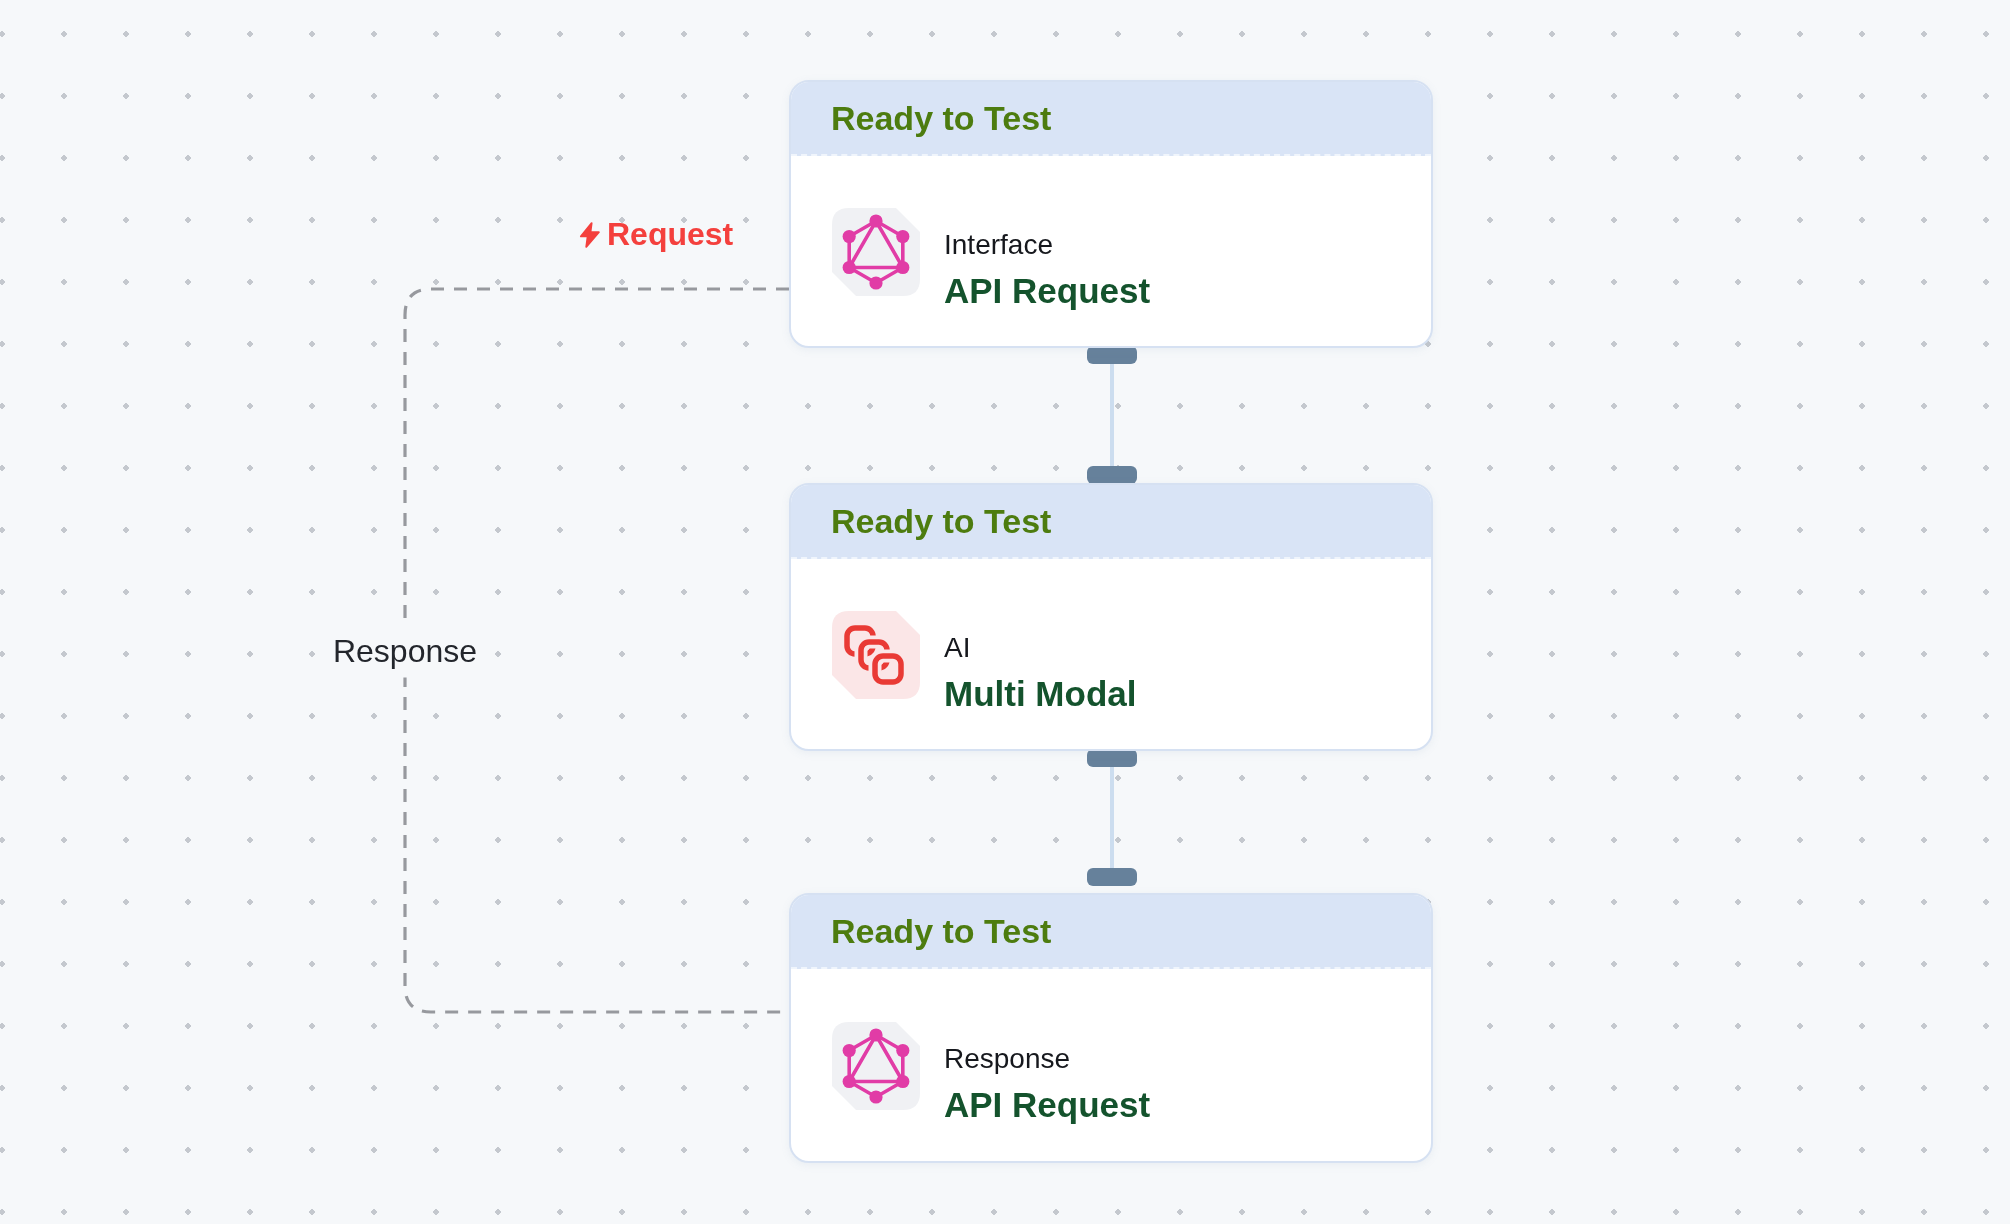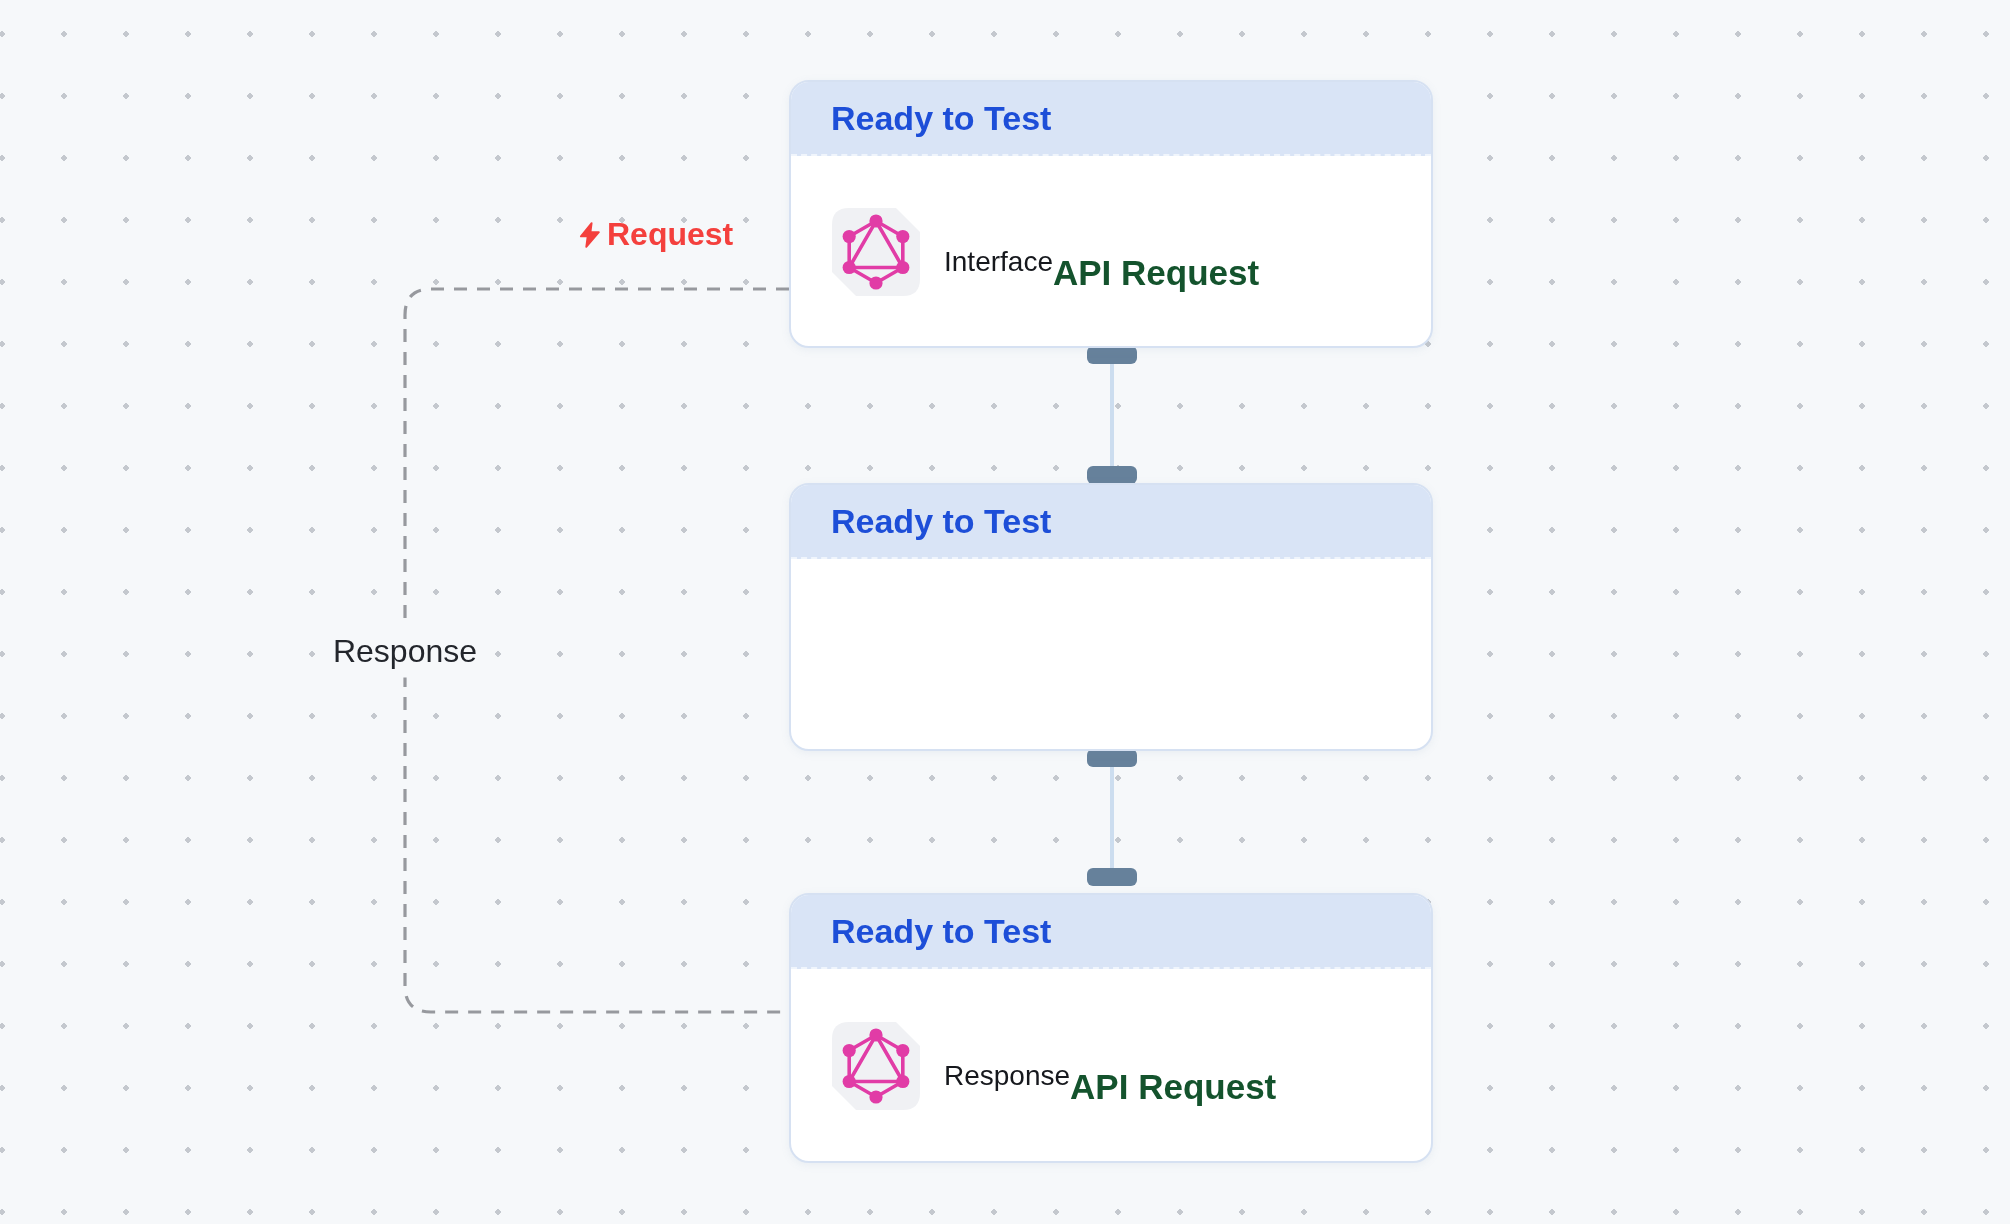--- a/index.html
+++ b/index.html
@@ -19,26 +19,26 @@
     position:absolute; left:789px; width:644px;
     background:#FFFFFF;
     border:2px solid #D6E1F2; border-radius:20px;
     box-shadow:0 2px 8px rgba(120,144,180,0.10);
     overflow:hidden;
   }
   .node-header {
     height:74px; background:#D9E4F6;
     border-bottom:2px dashed #F0F5FC;
     display:flex; align-items:center; padding:0 40px;
-    font-size:34px; font-weight:700; color:#1d4ed8;
+    font-size:34px; font-weight:700; color:#4d7c0f;
   }
   .node-body {
     display:flex; align-items:center; padding-left:41px; gap:24px;
   }
-  .node-text { display:flex; margin-top:36px; }
+  .node-text { display:flex; flex-direction:column; margin-top:36px; }
   .node-category { font-size:28px; color:#16181D; line-height:1.25; }
   .node-title { font-size:35px; font-weight:700; color:#14532d; line-height:1.3; margin-top:6px; }
 
   #node-1 { top:80px;  height:268px; }
   #node-2 { top:483px; height:268px; }
   #node-3 { top:893px; height:270px; }
   #node-1 .node-body, #node-2 .node-body { height:192px; }
   #node-3 .node-body { height:194px; }
 
   .icon-badge { width:88px; height:88px; flex:0 0 88px; }
@@ -124,20 +124,36 @@
         <span class="node-category">Interface</span>
         <span class="node-title">API Request</span>
       </div>
     </div>
   </div>
 
   <div class="node" id="node-2">
     <div class="node-header">
       <span>Ready to Test</span>
     </div>
+    <div class="node-body">
+      <svg class="icon-badge" viewBox="0 0 88 88">
+        <path d="M17 0 H64 L88 24 V71 Q88 88 71 88 H24 L0 64 V17 Q0 0 17 0 Z" fill="#FBE6E7"></path>
+        <g fill="none" stroke-linejoin="round">
+          <rect x="15" y="17" width="26" height="26" rx="8" stroke="#E93A35" stroke-width="5.5"></rect>
+          <rect x="29" y="31" width="26" height="26" rx="8" stroke="#FBE6E7" stroke-width="13"></rect>
+          <rect x="29" y="31" width="26" height="26" rx="8" stroke="#E93A35" stroke-width="5.5"></rect>
+          <rect x="43" y="45" width="26" height="26" rx="8" stroke="#FBE6E7" stroke-width="13"></rect>
+          <rect x="43" y="45" width="26" height="26" rx="8" stroke="#E93A35" stroke-width="5.5"></rect>
+        </g>
+      </svg>
+      <div class="node-text">
+        <span class="node-category">AI</span>
+        <span class="node-title">Multi Modal</span>
+      </div>
+    </div>
   </div>
 
   <div class="node" id="node-3">
     <div class="node-header">
       <span>Ready to Test</span>
     </div>
     <div class="node-body">
       <svg class="icon-badge" viewBox="0 0 88 88">
         <path d="M17 0 H64 L88 24 V71 Q88 88 71 88 H24 L0 64 V17 Q0 0 17 0 Z" fill="#F0F1F4"></path>
         <g stroke="#E13CA6" stroke-width="3.6" fill="none">

